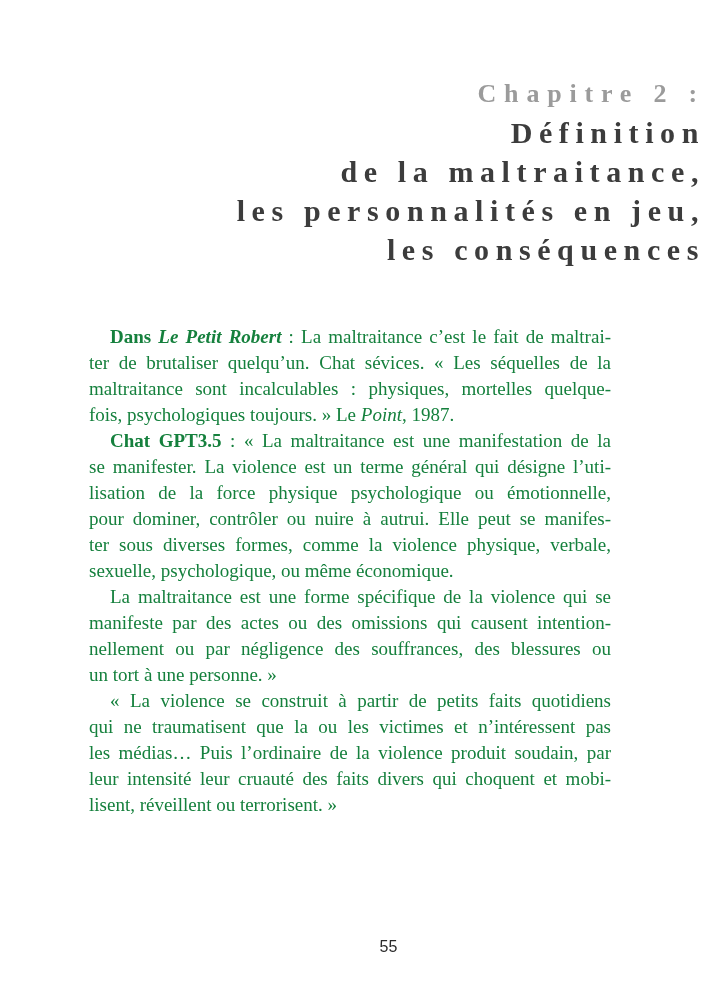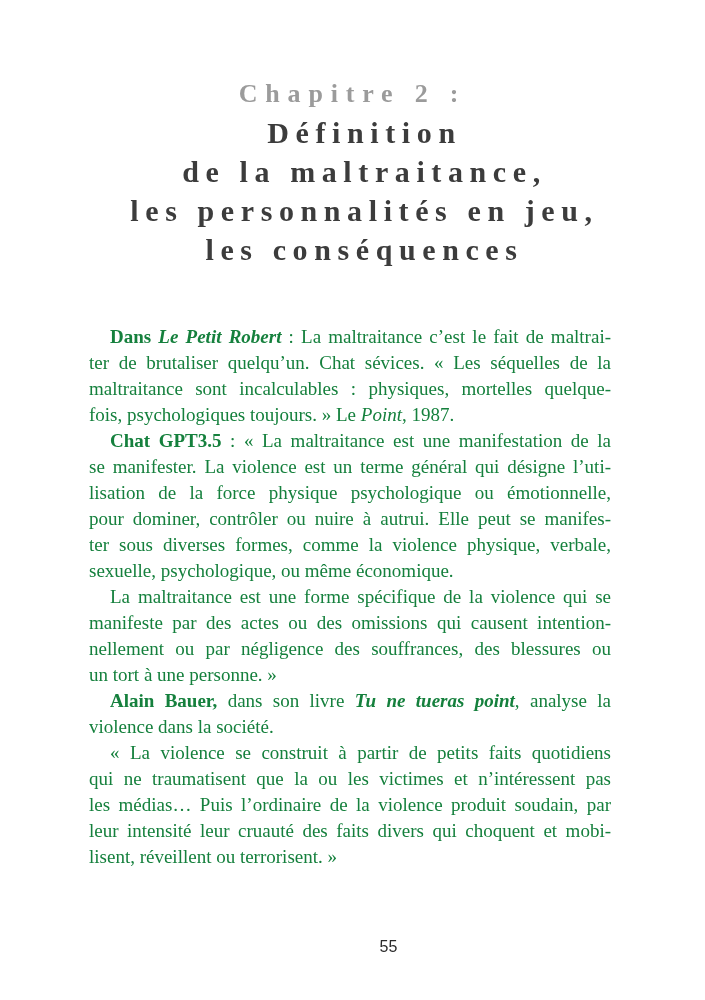--- a/index.html
+++ b/index.html
@@ -9,21 +9,21 @@
     height: 1000px;
     background: #ffffff;
     font-family: "Liberation Serif", serif;
     overflow: hidden;
   }
   .title-block {
     position: absolute;
     top: 74px;
     left: 0;
     width: 705px;
-    text-align: center;
+    text-align: right;
     font-weight: bold;
     color: #3c3c3c;
   }
   .kicker {
     font-size: 26px;
     line-height: 39px;
     letter-spacing: 0.30em;
     color: #9b9b9b;
   }
   .title-line {
@@ -93,24 +93,20 @@
         <div class="line"><span>ter sous diverses formes, comme la violence physique, verbale,</span></div>
         <div class="line last"><span>sexuelle, psychologique, ou même économique.</span></div>
       </div>
       <div class="paragraph">
         <div class="line first"><span>La maltraitance est une forme spécifique de la violence qui se</span></div>
         <div class="line"><span>manifeste par des actes ou des omissions qui causent intention-</span></div>
         <div class="line"><span>nellement ou par négligence des souffrances, des blessures ou</span></div>
         <div class="line last"><span>un tort à une personne. »</span></div>
       </div>
       <div class="paragraph">
-        <div class="line first"><span class="bold">Alain Bauer,</span><span> dans son livre </span><span class="bold italic">Tu ne tueras point</span><span>, analyse la</span></div>
-        <div class="line last"><span>violence dans la société.</span></div>
-      </div>
-      <div class="paragraph">
         <div class="line first"><span>« La violence se construit à partir de petits faits quotidiens</span></div>
         <div class="line"><span>qui ne traumatisent que la ou les victimes et n’intéressent pas</span></div>
         <div class="line"><span>les médias… Puis l’ordinaire de la violence produit soudain, par</span></div>
         <div class="line"><span>leur intensité leur cruauté des faits divers qui choquent et mobi-</span></div>
         <div class="line last"><span>lisent, réveillent ou terrorisent. »</span></div>
       </div>
     </div>
 
   <div class="footer">
     <span>55</span>

